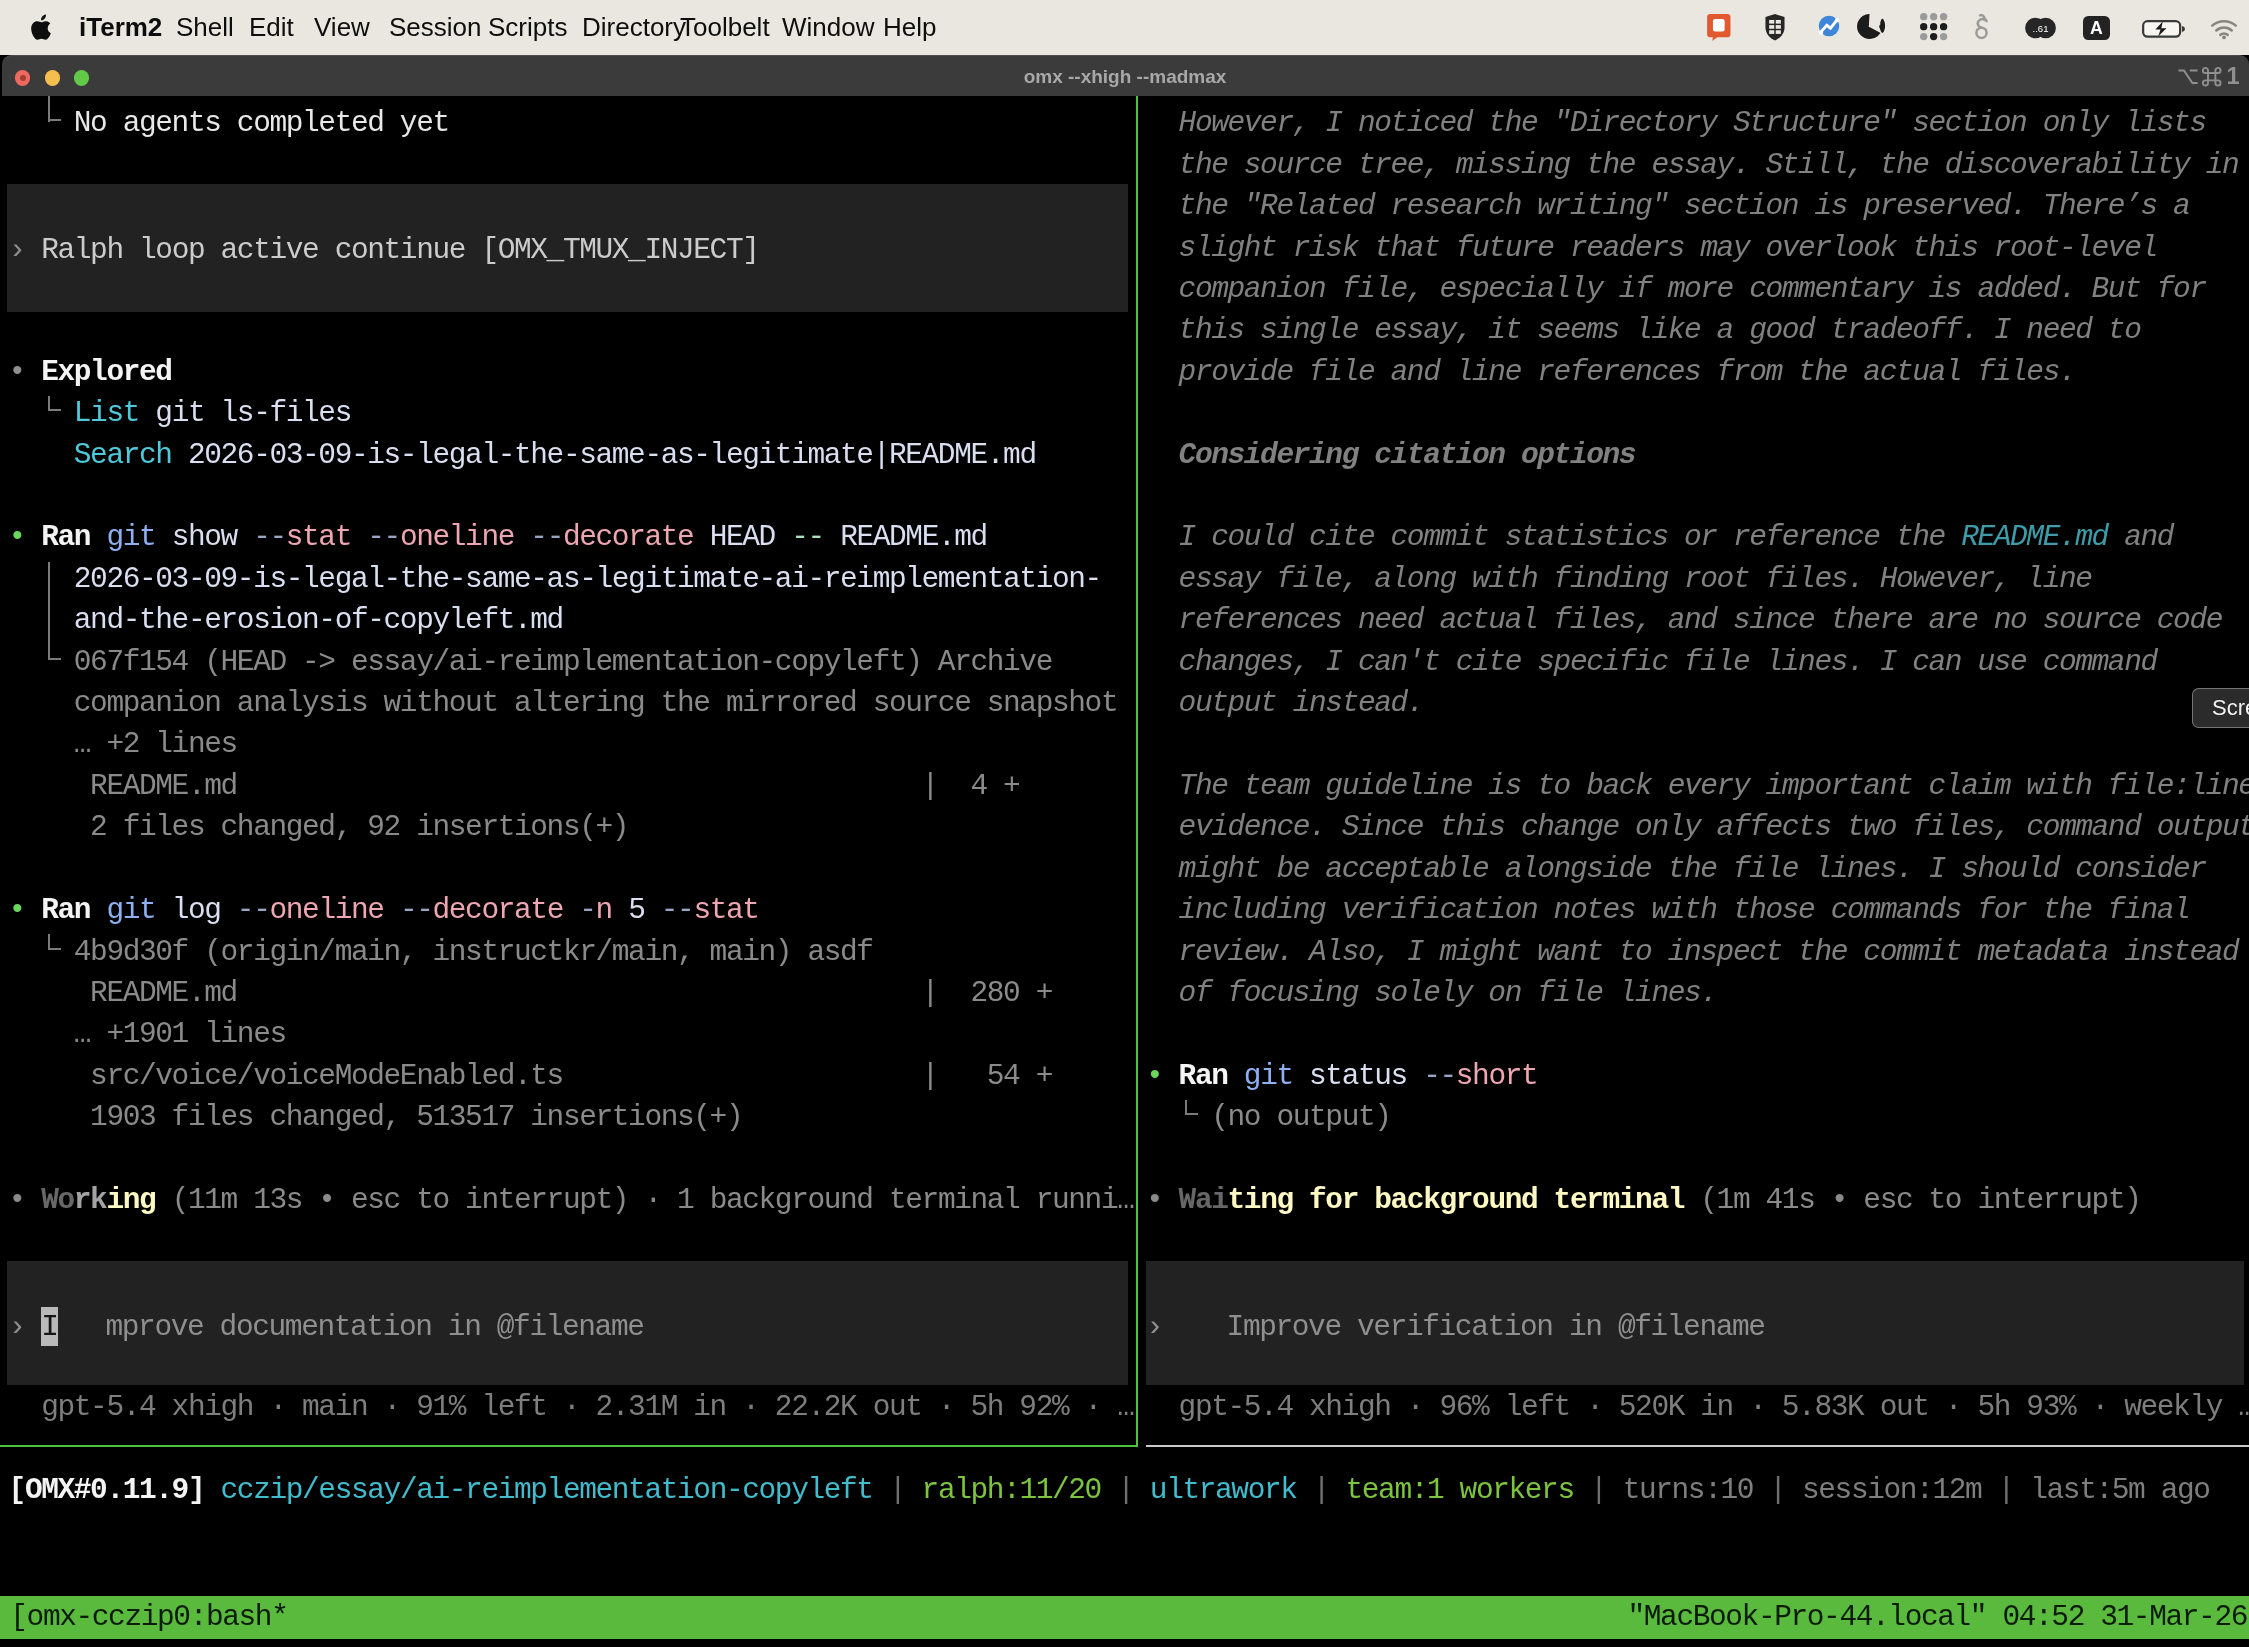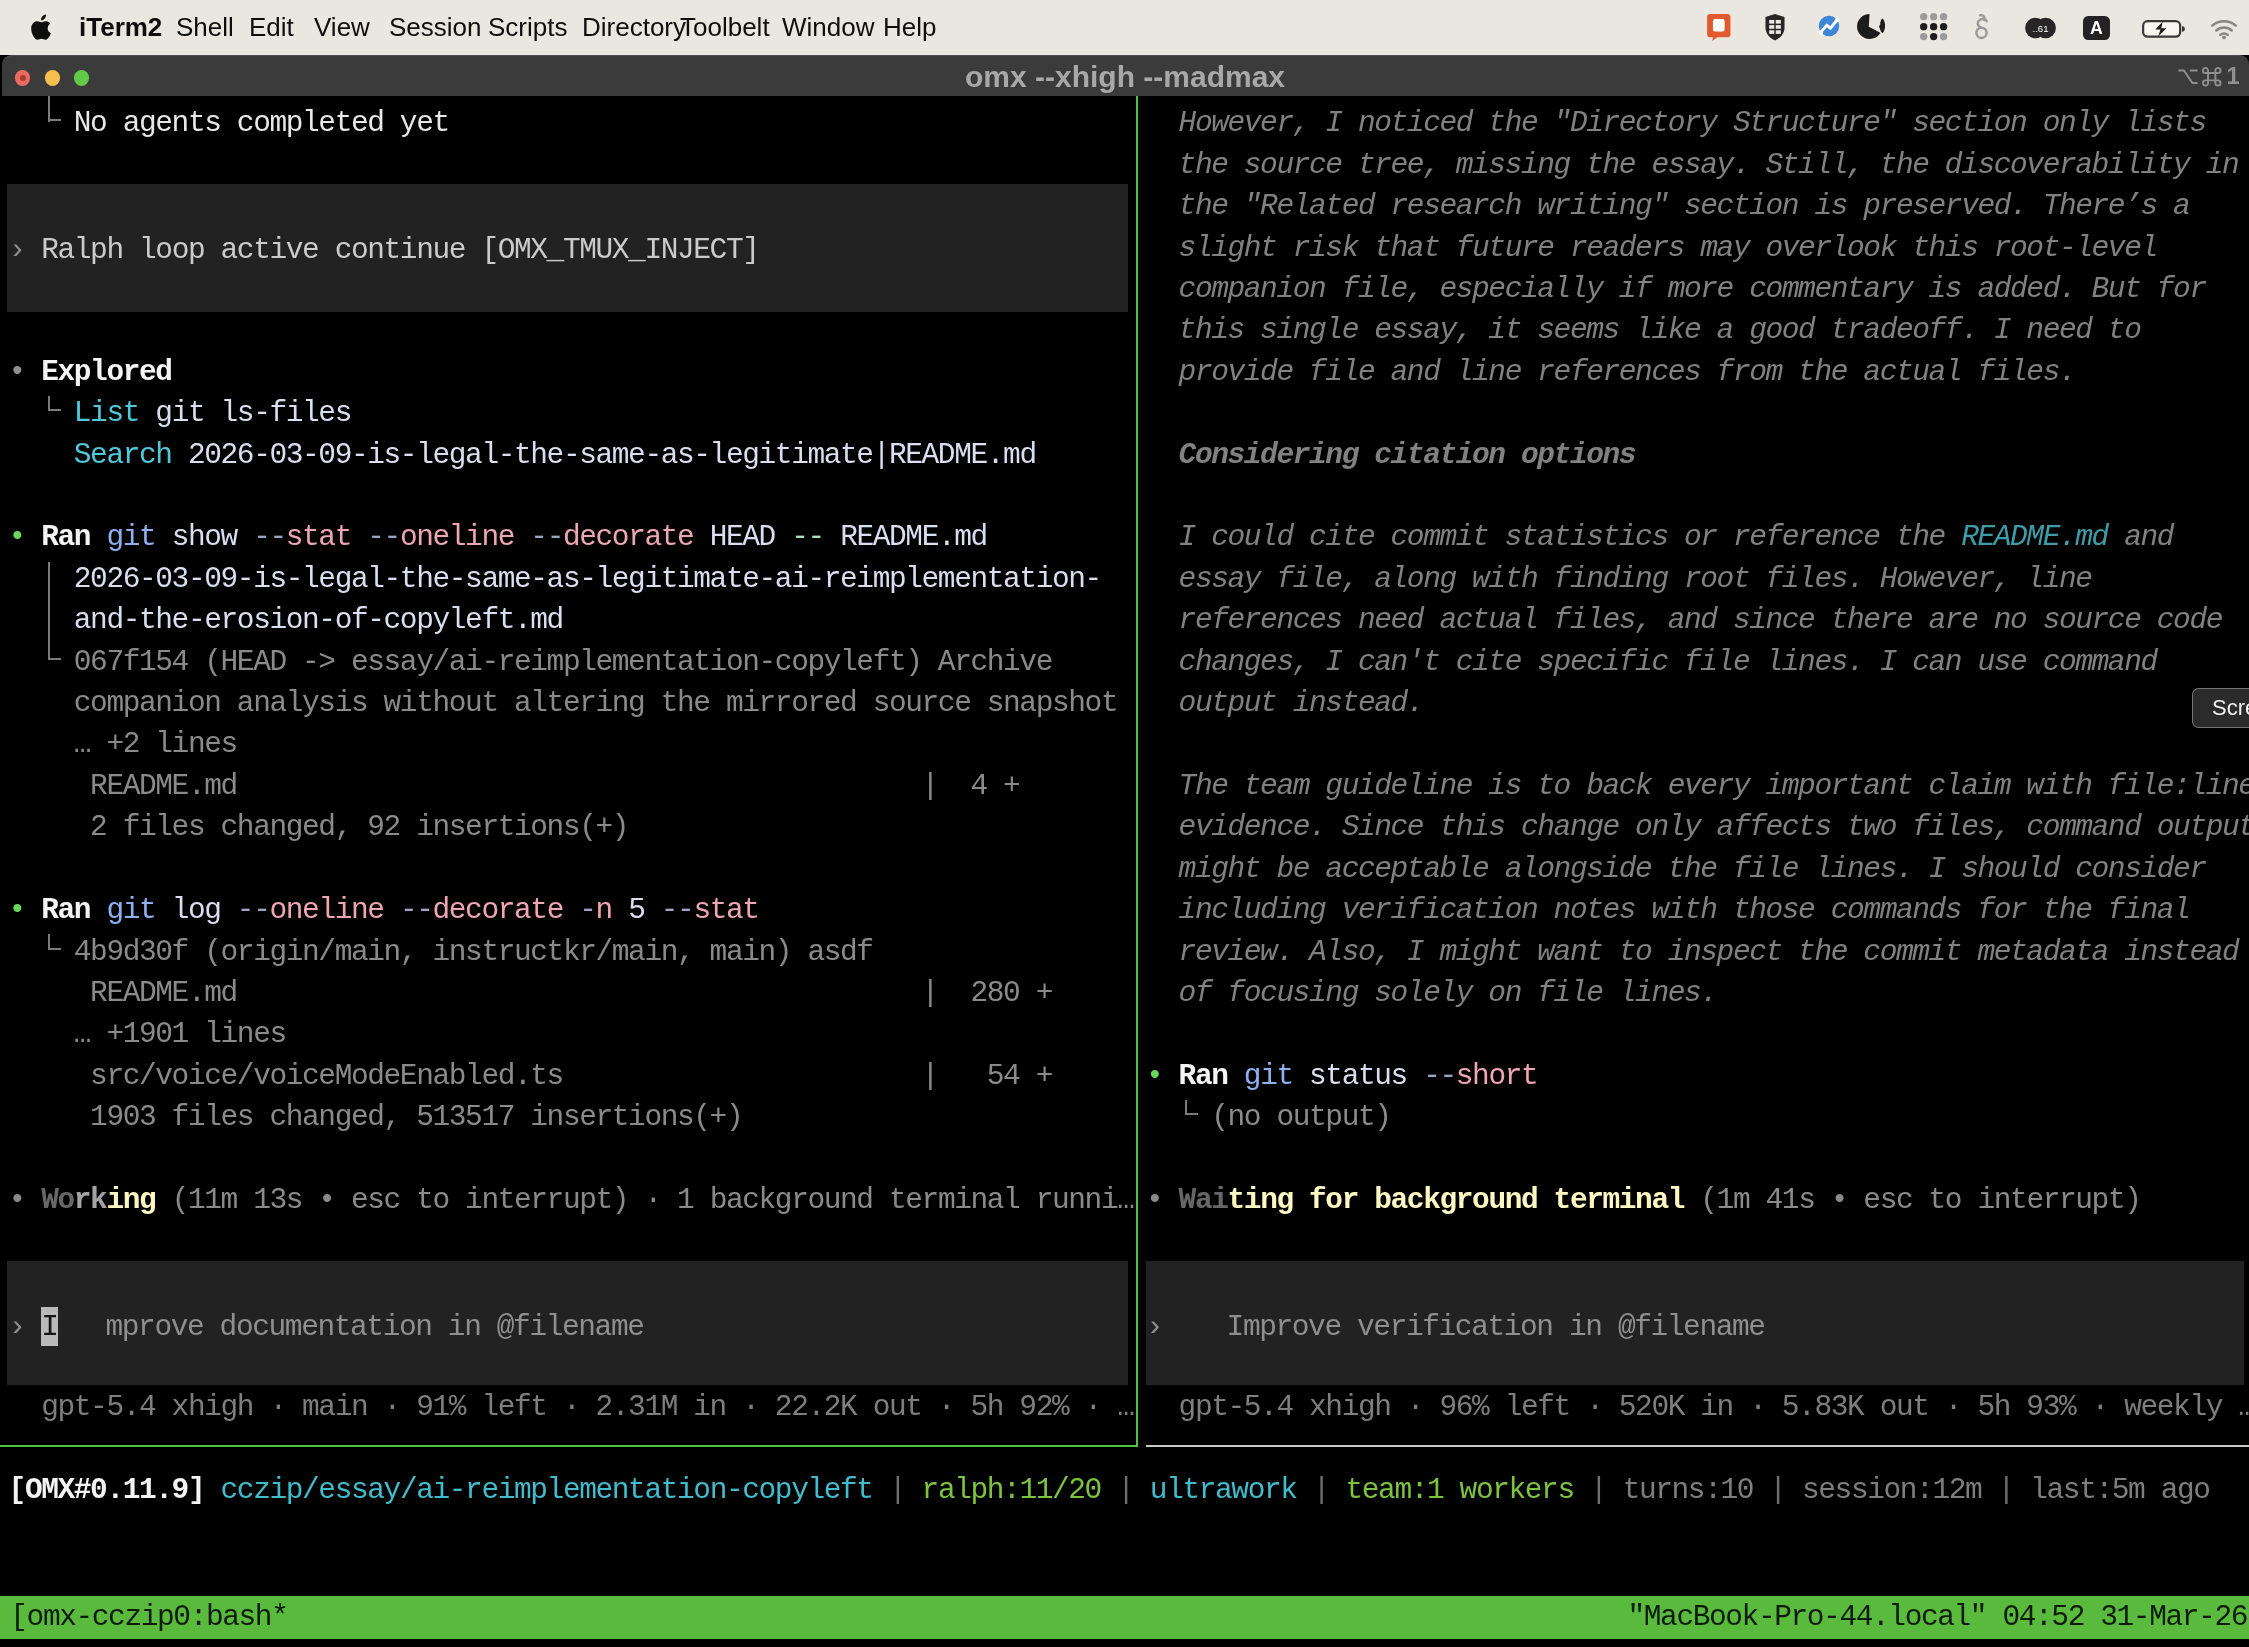--- a/index.html
+++ b/index.html
@@ -1,20 +1,20 @@
 <!DOCTYPE html>
 <html style="font-size:11.8px"><head><meta charset="utf-8">
 <style>
 * { margin:0; padding:0; box-sizing:border-box; }
 html,body { width:2250px; height:1648px; background:#000; overflow:hidden; }
 body { position:relative; font-family:"Liberation Mono", monospace; }
 #menubar { position:absolute; left:0; top:0; width:2250px; height:55px; background:#E9E7DF; }
 .mi { position:absolute; top:0; height:55px; line-height:55px; font-size:26px; color:#0e0e0e; font-family:"Liberation Sans", sans-serif; }
 #titlebar { position:absolute; left:1.5px; top:55px; width:2247px; height:41px; background:#3c3b3b; border-radius:9.6px 9.6px 0 0; border-top:0.7px solid #4e4d4d;}
-#title { position:absolute; left:0; width:100%; text-align:center; top:0; height:41px; line-height:41px; font-size:30px; font-weight:bold; color:#a9a8a8; font-family:"Liberation Sans", sans-serif; }
+#title { position:absolute; left:0; width:100%; text-align:center; top:0; height:41px; line-height:41px; font-size:19px; font-weight:bold; color:#a9a8a8; font-family:"Liberation Sans", sans-serif; }
 .tl0 { position:absolute; border-radius:50%; }
 #term { position:absolute; left:0; top:96px; width:2250px; height:1552px; background:#000; }
 .ln { position:absolute; white-space:pre; font-size:29.5px; letter-spacing:-1.4px; line-height:41px; color:#e8e8e8; }
 .it { font-style:italic; }
 .b  { font-weight:bold; }
 .w   { color:#e8e8e8; }
 .bw  { color:#f4f4f4; font-weight:bold; }
 .rl  { color:#cbcbcb; }
 .g   { color:#8f8f8f; }
 .gy  { color:#8a8a8a; }

